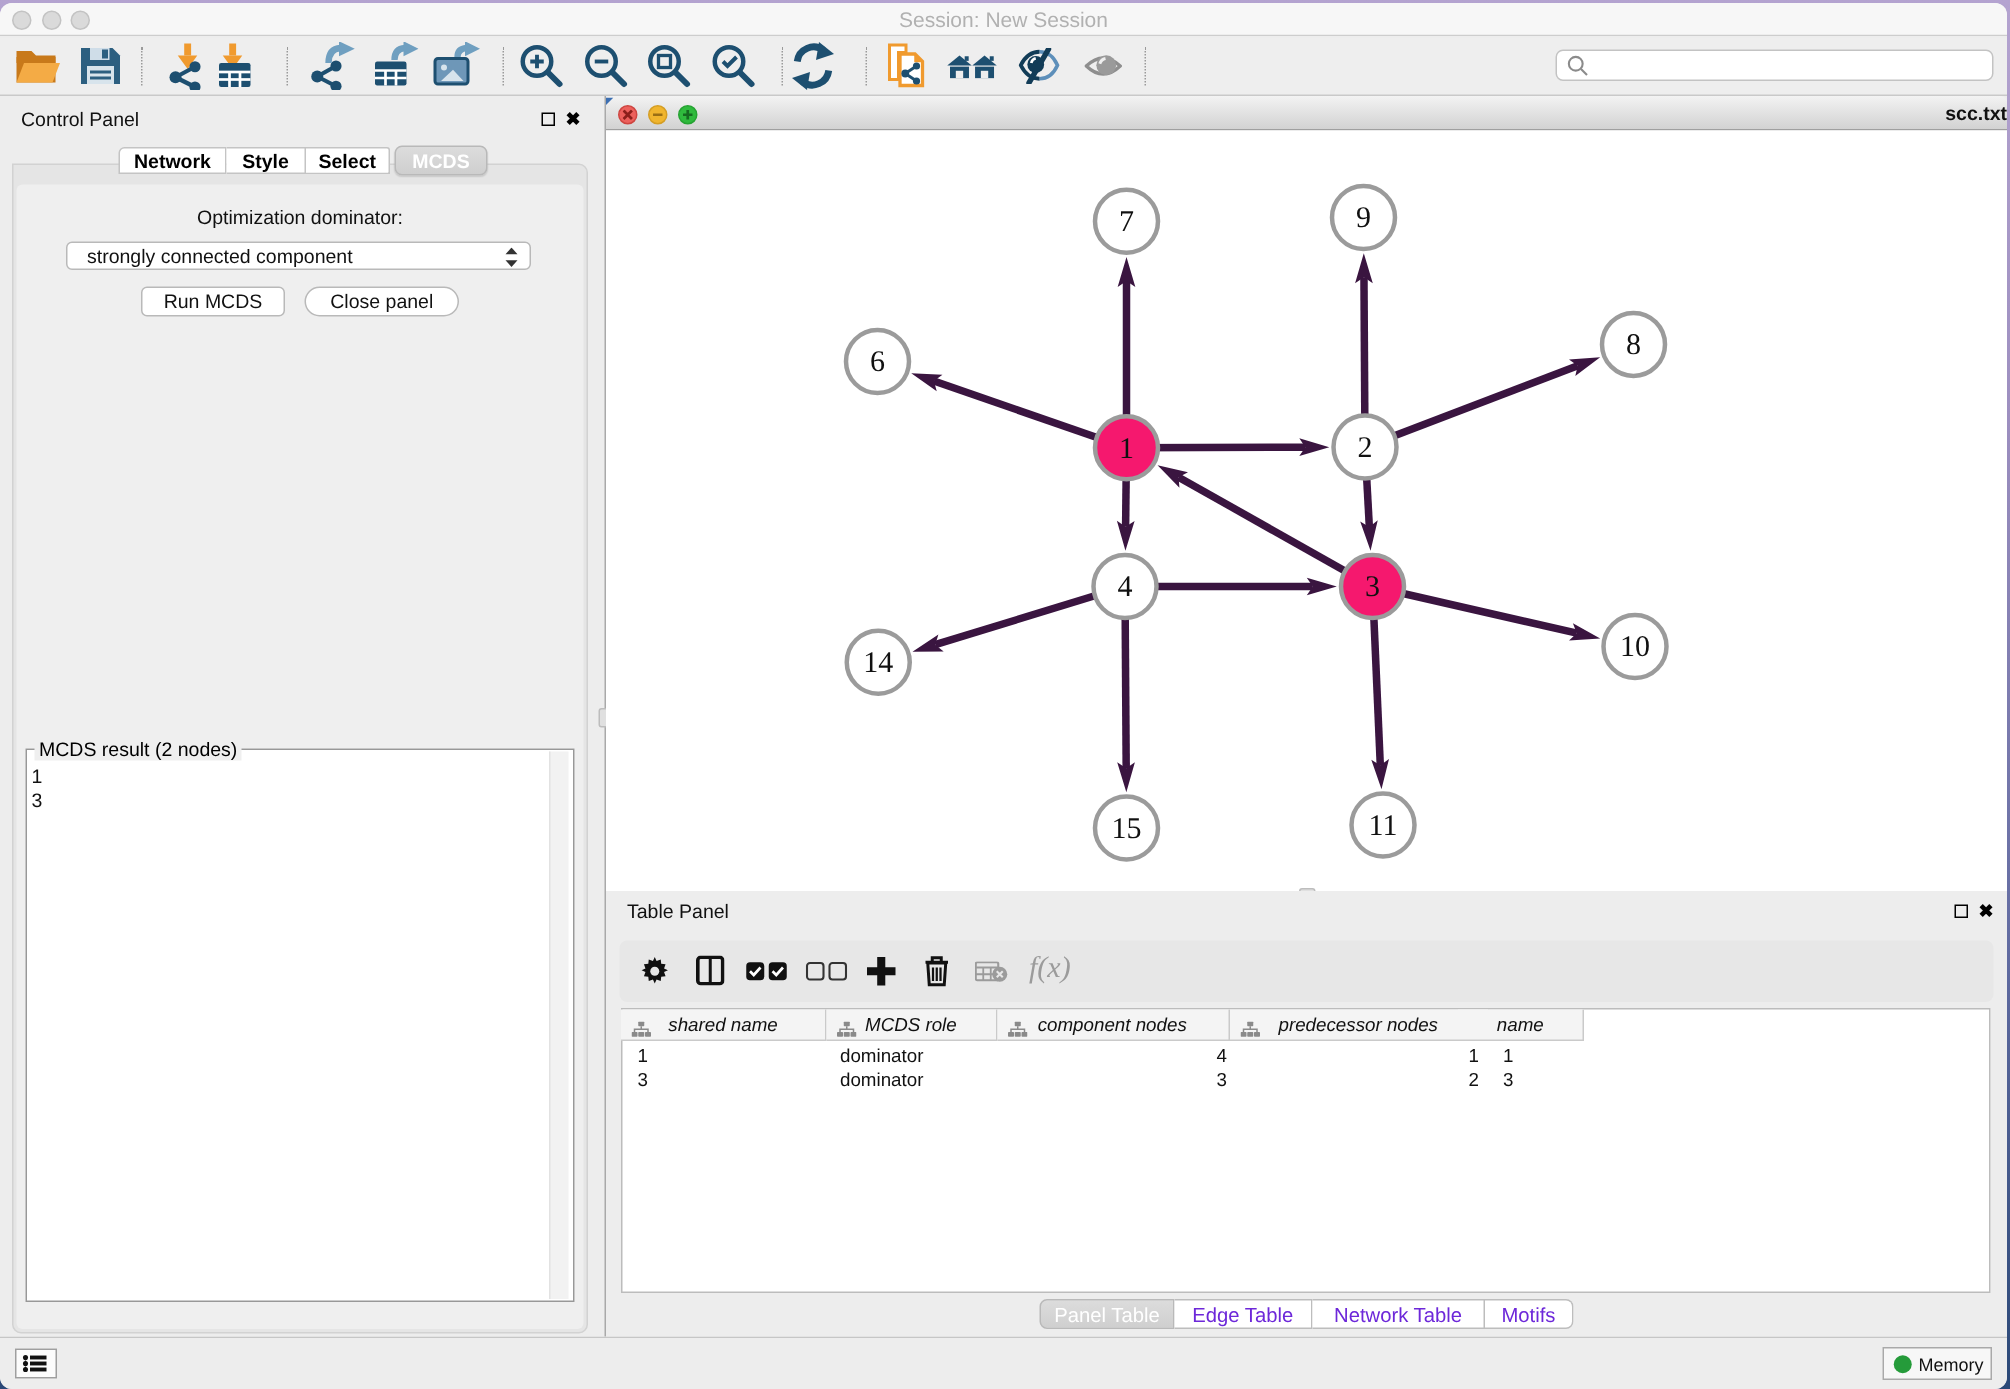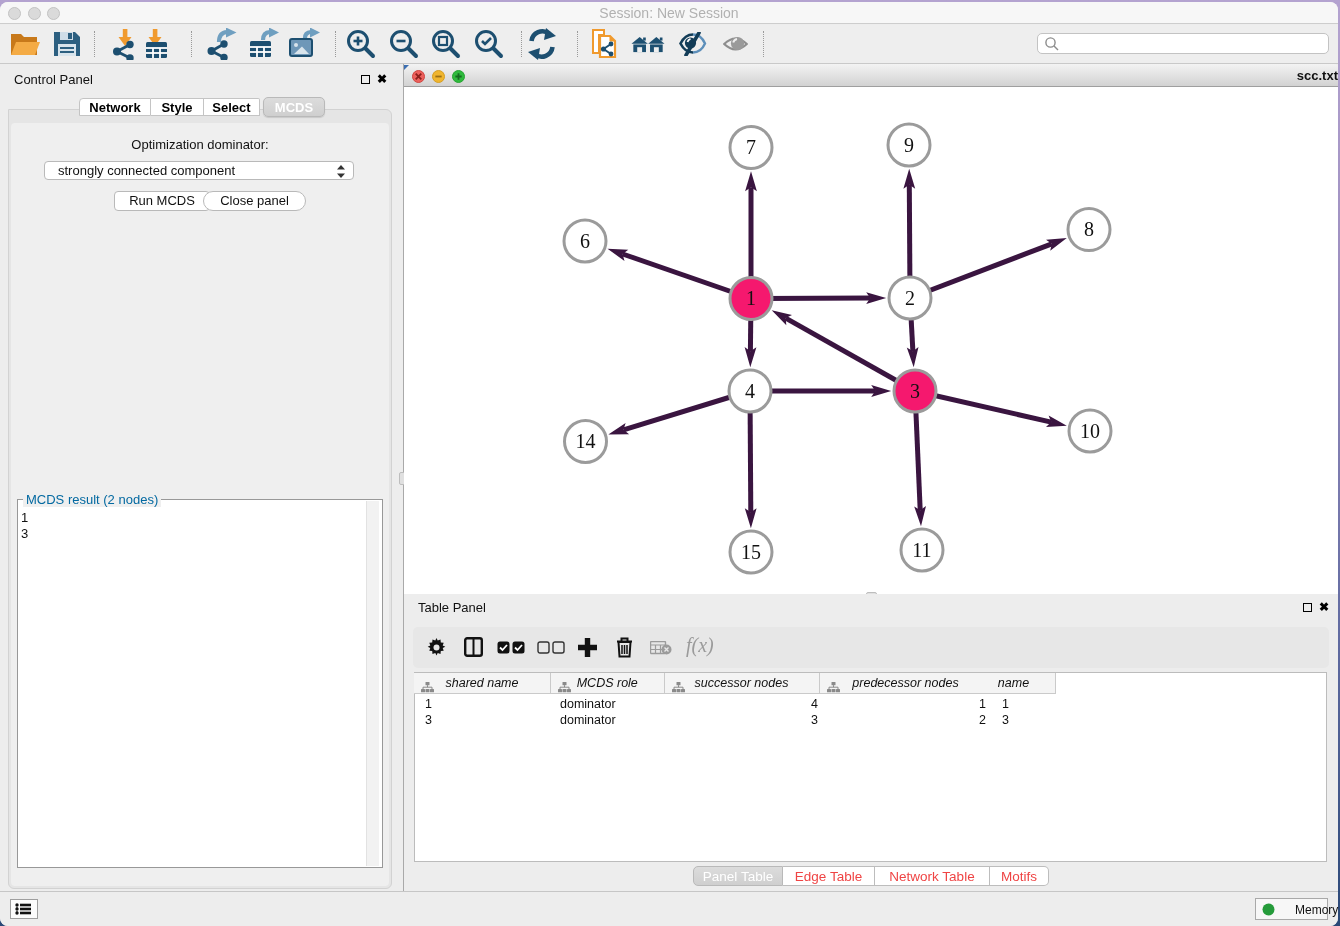--- a/index.html
+++ b/index.html
@@ -28,39 +28,39 @@
   border:1px solid #b9b9b9; border-radius:5px; line-height:19px; box-shadow:0 1px 1px rgba(0,0,0,0.12);}
 #cpouter { left:8px; top:109px; width:384px; height:780px; background:#e5e5e5;
   border:1px solid #d2d2d2; border-radius:0 6px 6px 6px; }
 #cpinner { left:11px; top:123px; width:378px; height:763px; background:#efefef; border-radius:4px; }
 #optlabel { left:0; top:137px; width:400px; text-align:center; font-size:13px; color:#111; }
 #combo { left:44px; top:161px; width:310px; height:19px; background:#fff; border:1px solid #b9b9b9;
   border-radius:4px; font-size:13px; line-height:17px; padding-left:13px; color:#111; }
 .btn { top:191px; height:20px; background:#fff; border:1px solid #b9b9b9; border-radius:4px;
   font-size:13px; text-align:center; line-height:18px; color:#111; }
 #resultbox { left:17px; top:499px; width:366px; height:369px; border:1px solid #989898; background:#fff; }
-#resultlabel { left:23px; top:492px; background:#efefef; font-size:13px; padding:0 3px; color:#0369a1; }
+#resultlabel { left:23px; top:492px; background:#efefef; font-size:13px; padding:0 3px; color:#000000; }
 #resulttext { left:21px; top:510px; font-size:13px; color:#111; line-height:16px; }
 #resultsb { left:366px; top:501px; width:13px; height:365px; background:#f2f2f2; border-left:1px solid #e2e2e2; }
 #nettitle { left:404px; top:64px; width:934px; height:23px;
   background:linear-gradient(#f3f3f3,#d2d2d2); border-bottom:1px solid #9f9f9f; border-radius:4px 4px 0 0; }
 #netname { left:404px; top:68px; width:934px; text-align:right; font-size:13px; font-weight:bold; color:#111; }
 #netcanvas { left:404px; top:87px; width:934px; height:507px; background:#fff; }
 .mtl { width:13px; height:13px; border-radius:50%; top:70px; }
 #hgrip { left:866px; top:592px; width:11px; height:8px; background:#e0e0e0; border:1px solid #bdbdbd; border-radius:2px;}
 #vgrip { left:399px; top:472px; width:9px; height:13px; background:#e0e0e0; border:1px solid #bdbdbd; border-radius:2px;}
 
 #tpanel { left:404px; top:594px; width:934px; height:297px; background:#ededed; }
 #tptoolbar { left:413px; top:627px; width:916px; height:41px; background:#e7e7e7; border-radius:5px; }
 #ttable { left:414px; top:672px; width:913px; height:190px; background:#fff; border:1px solid #bcbcbc; }
 .th { top:673px; height:21px; background:#f4f4f4; border-right:1px solid #cacaca; border-bottom:1px solid #cacaca;
   font-size:12.5px; text-align:center; line-height:20px; color:#111;font-style:italic; }
 .td { font-size:12.5px; color:#111; height:17px; line-height:17px; }
 .btab { top:866px; height:20px; background:#fff; border:1px solid #bdbdbd; font-size:13.5px;
-  text-align:center; line-height:19px; color:#ef4444; border-radius:4px; white-space:nowrap; }
+  text-align:center; line-height:19px; color:#6d28d9; border-radius:4px; white-space:nowrap; }
 
 #statusbar { left:0; top:891px; width:1338px; height:35px; background:#ededed; border-top:1px solid #c6c6c6;
   border-radius:0 0 8px 8px; }
 #listbtn { left:10px; top:899px; width:28px; height:20px; background:#fcfcfc; border:1.5px solid #9f9f9f; }
 #membtn { left:1255px; top:898px; width:73px; height:22px; background:#f7f7f7; border:1px solid #a9a9a9;
   font-size:12px; color:#111; }
 </style></head>
 <body>
 <div class="abs" id="winbg"></div>
 <div class="abs" id="titlebar"></div>
@@ -211,21 +211,21 @@
 <div class="abs tab" style="left:151px;width:53px;border-left:none;">Style</div>
 <div class="abs tab" style="left:204px;width:56px;border-left:none;border-radius:0 2px 0 0;">Select</div>
 <div class="abs tab" id="tabmcds" style="left:263px;width:62px;">MCDS</div>
 <div class="abs" id="optlabel">Optimization dominator:</div>
 <div class="abs" id="combo">strongly connected component
 <svg class="abs" style="right:7px;top:3px" width="10" height="13" viewBox="0 0 10 13">
       <polygon stroke="none" points="5,0 9,4.5 1,4.5" fill="#333"></polygon>
       <polygon stroke="none" points="5,13 9,8.5 1,8.5" fill="#333"></polygon>
     </svg>
 </div>
-<div class="abs btn" style="left:94px;width:96px;margin-left:20px;">Run MCDS</div>
+<div class="abs btn" style="left:94px;width:96px;">Run MCDS</div>
 <div class="abs btn" style="left:203px;width:103px;border-radius:10px;">Close panel</div>
 <div class="abs" id="resultbox"></div>
 <div class="abs" id="resultsb"></div>
 <div class="abs" id="resultlabel">MCDS result (2 nodes)</div>
 <div class="abs" id="resulttext">1<br>3</div>
 <div class="abs" id="vgrip"></div>
 
 <div class="abs" id="nettitle"></div>
 <svg class="abs" style="left:404px;top:65px" width="5" height="5" viewBox="0 0 5 5">
     <polygon stroke="none" points="0,0 5,0 0,5" fill="#3c6fb2"></polygon>
@@ -354,21 +354,21 @@
 <div class="abs th" style="left:551px;width:113.5px;">MCDS role</div>
 <div class="abs" style="left:558px;top:678px;"><svg width="13" height="11" viewBox="0 0 13 11" style="vertical-align:-1px">
       <g fill="#8a8a8a">
         <rect x="4.5" y="0" width="4" height="3.2" rx="0.5"></rect>
         <rect x="0" y="7" width="4" height="3.2" rx="0.5"></rect>
         <rect x="4.5" y="7" width="4" height="3.2" rx="0.5"></rect>
         <rect x="9" y="7" width="4" height="3.2" rx="0.5"></rect>
       </g>
       <path d="M6.5,3.2 V5.2 M2,7 V5.2 H11 V7" stroke="#8a8a8a" stroke-width="1" fill="none"></path>
     </svg></div>
-<div class="abs th" style="left:664.5px;width:155.0px;">successor nodes</div>
+<div class="abs th" style="left:664.5px;width:155.0px;">component nodes</div>
 <div class="abs" style="left:671.5px;top:678px;"><svg width="13" height="11" viewBox="0 0 13 11" style="vertical-align:-1px">
       <g fill="#8a8a8a">
         <rect x="4.5" y="0" width="4" height="3.2" rx="0.5"></rect>
         <rect x="0" y="7" width="4" height="3.2" rx="0.5"></rect>
         <rect x="4.5" y="7" width="4" height="3.2" rx="0.5"></rect>
         <rect x="9" y="7" width="4" height="3.2" rx="0.5"></rect>
       </g>
       <path d="M6.5,3.2 V5.2 M2,7 V5.2 H11 V7" stroke="#8a8a8a" stroke-width="1" fill="none"></path>
     </svg></div>
 <div class="abs th" style="left:819.5px;width:173.0px;">predecessor nodes</div>
@@ -407,13 +407,13 @@
       <rect x="5" y="0.7" width="11" height="2.6"></rect>
       <rect x="5" y="4.7" width="11" height="2.6"></rect>
       <rect x="5" y="8.7" width="11" height="2.6"></rect>
     </g>
     <path d="M2,2 V10" stroke="#111" stroke-width="0.8" stroke-dasharray="1,1"></path>
   </svg>
 <div class="abs" id="membtn"></div>
 <svg class="abs" style="left:1262px;top:903px" width="13" height="13" viewBox="0 0 13 13">
     <circle cx="6.5" cy="6.5" r="6" fill="#259b3a"></circle>
   </svg>
-<div class="abs" style="left:1279px;top:903px;font-size:12px;color:#111;margin-left:16px;">Memory</div>
+<div class="abs" style="left:1279px;top:903px;font-size:12px;color:#111;">Memory</div>
 
 </body></html>

